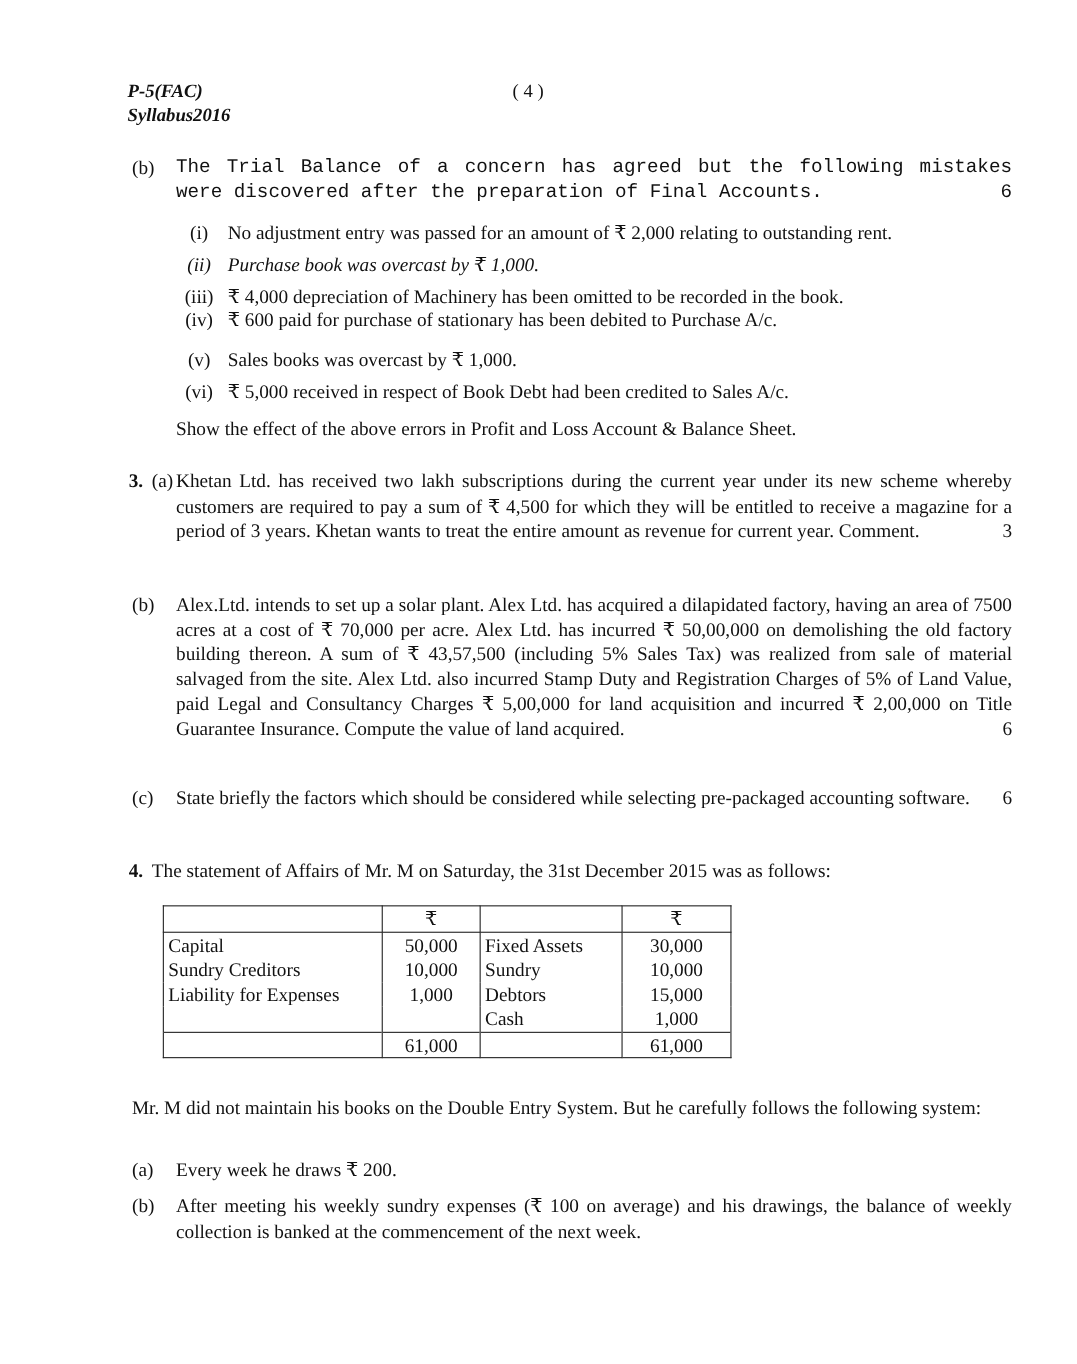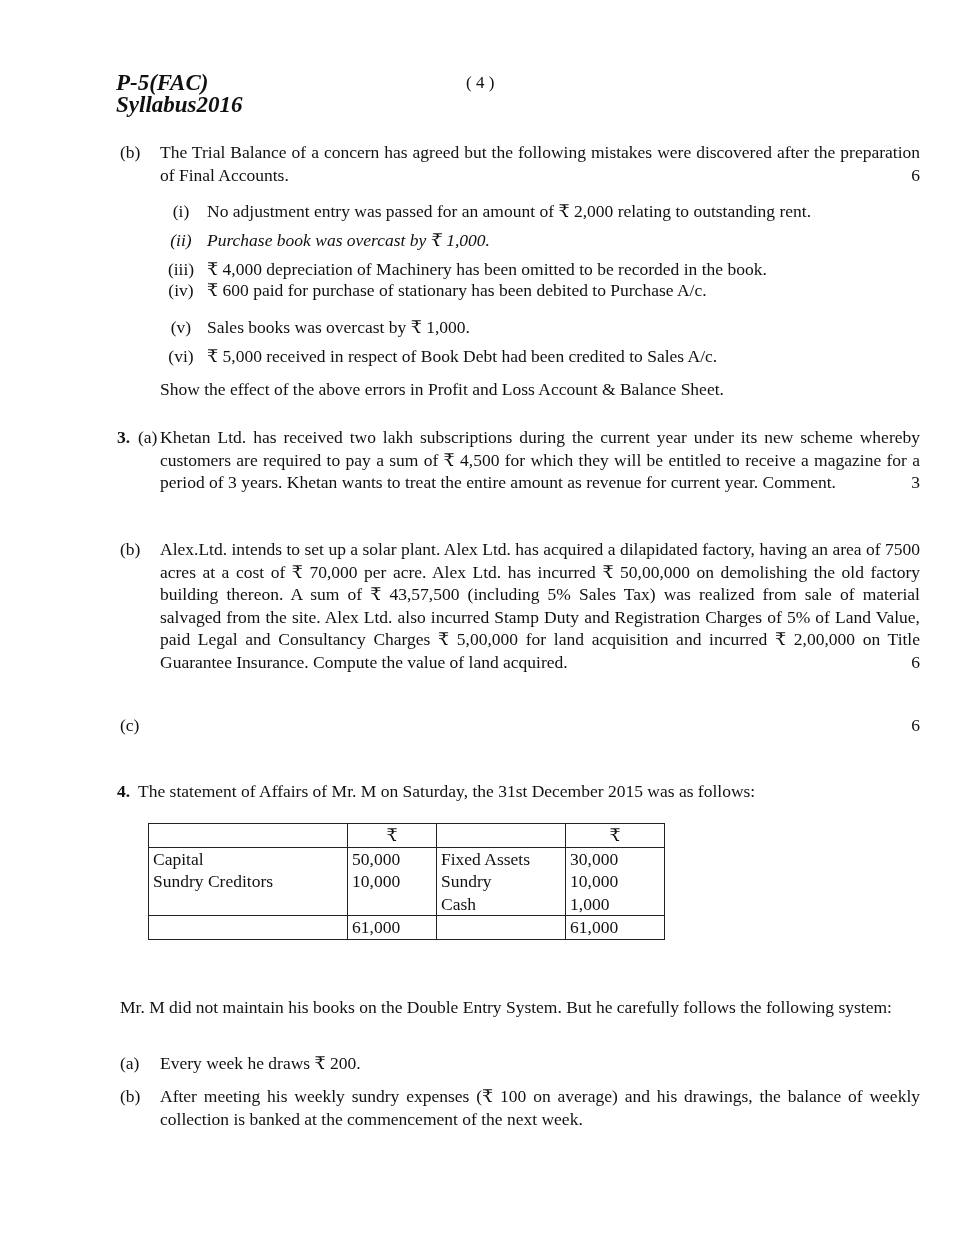--- a/index.html
+++ b/index.html
@@ -1,41 +1,41 @@
 <!DOCTYPE html>
 <html><head>
 <meta charset="utf-8">
 <style>
   html,body{margin:0;padding:0;background:#fff;}
   body{width:979px;height:1240px;position:relative;overflow:hidden;color:#111;
        font-family:"Liberation Serif","DejaVu Serif",serif;font-size:17.5px;line-height:22.5px;}
-  .hdr{position:absolute;left:116px;top:72px;font-weight:bold;font-style:italic;font-size:23px;line-height:22px;}
+  .hdr{position:absolute;left:116px;top:72px;font-weight:bold;font-style:italic;font-size:17px;line-height:22px;}
   .pageno{position:absolute;left:466px;top:72px;font-size:17px;}
   .lbl{position:absolute;}
   .txt{position:absolute;text-align:justify;}
   .marks{float:right;}
   .sub{position:absolute;left:155px;}
   .sub .n{display:inline-block;width:52px;text-align:center;}
   table.soa{position:absolute;left:148px;top:823px;border-collapse:collapse;font-size:17.5px;line-height:22.5px;}
   table.soa td{border-left:1.5px solid #222;border-right:1.5px solid #222;padding:0 4px;vertical-align:top;}
   table.soa tr.top td{border-top:1.5px solid #222;border-bottom:1.5px solid #222;text-align:center;height:22px;}
   table.soa tr.tot td{border-top:1.5px solid #222;border-bottom:1.5px solid #222;}
-  .r{text-align:left;}
+  .r{text-align:center;}
 </style>
 </head>
 <body>
 
 <div class="hdr">
   <div>P-5(FAC)</div>
   <div>Syllabus2016</div>
 </div>
 <div class="pageno">( 4 )</div>
 
 <div class="lbl" style="left:120px;top:141px;">(b)</div>
-<div class="txt" style="left:160px;top:141px;width:760px;">
+<div class="txt" style="left:160px;top:141px;width:760px;font-family:Liberation Mono, monospace;">
   <span>The Trial Balance of a concern has agreed but the following mistakes were discovered after the preparation of Final Accounts.</span>
   <span class="marks">6</span>
 </div>
 
 <div class="sub" style="top:200px;"><span class="n">(i)</span><span>No adjustment entry was passed for an amount of ₹ 2,000 relating to outstanding rent.</span></div>
 <div class="sub" style="top:229px;font-style:italic;"><span class="n">(ii)</span><span>Purchase book was overcast by ₹ 1,000.</span></div>
 <div class="sub" style="top:258px;"><span class="n">(iii)</span><span>₹ 4,000 depreciation of Machinery has been omitted to be recorded in the book.</span></div>
 <div class="sub" style="top:279px;"><span class="n">(iv)</span><span>₹ 600 paid for purchase of stationary has been debited to Purchase A/c.</span></div>
 <div class="sub" style="top:316px;"><span class="n">(v)</span><span>Sales books was overcast by ₹ 1,000.</span></div>
 <div class="sub" style="top:345px;"><span class="n">(vi)</span><span>₹ 5,000 received in respect of Book Debt had been credited to Sales A/c.</span></div>
@@ -49,20 +49,21 @@
 </div>
 
 <div class="lbl" style="left:120px;top:538px;">(b)</div>
 <div class="txt" style="left:160px;top:538px;width:760px;">
   <span>Alex.Ltd. intends to set up a solar plant. Alex Ltd. has acquired a dilapidated factory, having an area of 7500 acres at a cost of ₹ 70,000 per acre. Alex Ltd. has incurred ₹ 50,00,000 on demolishing the old factory building thereon. A sum of ₹ 43,57,500 (including 5% Sales Tax) was realized from sale of material salvaged from the site. Alex Ltd. also incurred Stamp Duty and Registration Charges of 5% of Land Value, paid Legal and Consultancy Charges ₹ 5,00,000 for land acquisition and incurred ₹ 2,00,000 on Title Guarantee Insurance. Compute the value of land acquired.</span>
   <span class="marks">6</span>
 </div>
 
 <div class="lbl" style="left:120px;top:714px;">(c)</div>
 <div class="txt" style="left:160px;top:714px;width:760px;">
+  <span>State briefly the factors which should be considered while selecting pre-packaged accounting software.</span>
   <span class="marks">6</span>
 </div>
 
 <div class="lbl" style="left:117px;top:780px;font-weight:bold;">4.</div>
 <div class="txt" style="left:138px;top:780px;width:780px;text-align:left;">The statement of Affairs of Mr. M on Saturday, the 31st December 2015 was as follows:</div>
 
 <table class="soa">
   <tbody>
       <tr class="top">
     <td style="width:190px;"></td>
@@ -76,20 +77,26 @@
     <td>Fixed Assets</td>
     <td class="r">30,000</td>
   </tr>
   <tr>
     <td>Sundry Creditors</td>
     <td class="r">10,000</td>
     <td>Sundry</td>
     <td class="r">10,000</td>
   </tr>
   <tr>
+    <td>Liability for Expenses</td>
+    <td class="r">1,000</td>
+    <td>Debtors</td>
+    <td class="r">15,000</td>
+  </tr>
+  <tr>
     <td></td>
     <td></td>
     <td>Cash</td>
     <td class="r">1,000</td>
   </tr>
   <tr class="tot">
     <td></td>
     <td class="r">61,000</td>
     <td></td>
     <td class="r">61,000</td>

